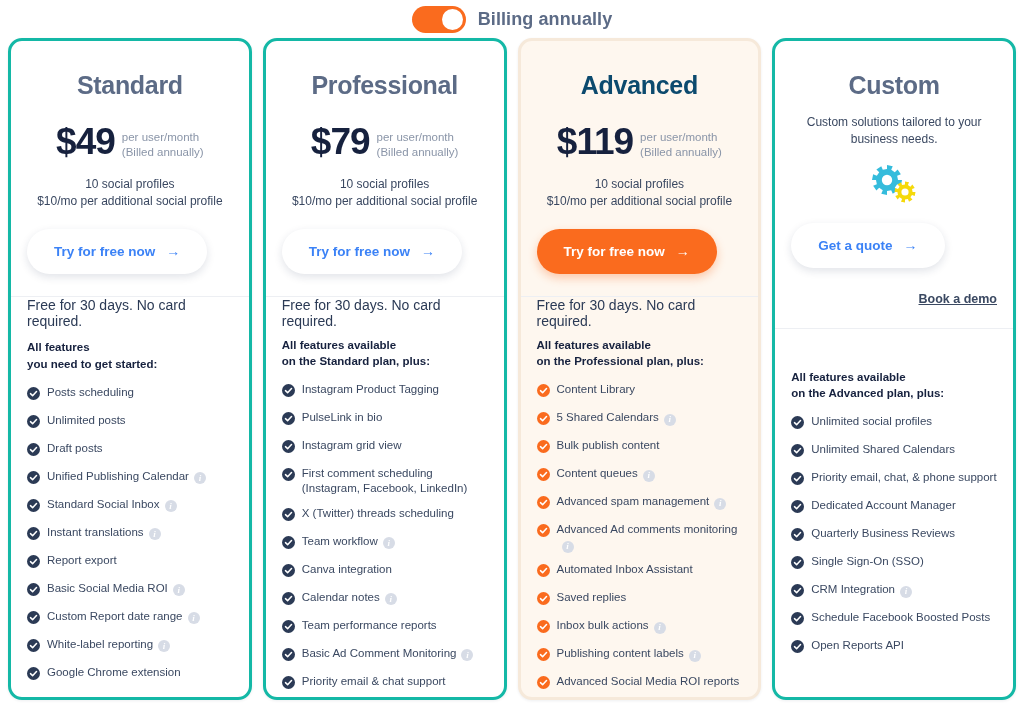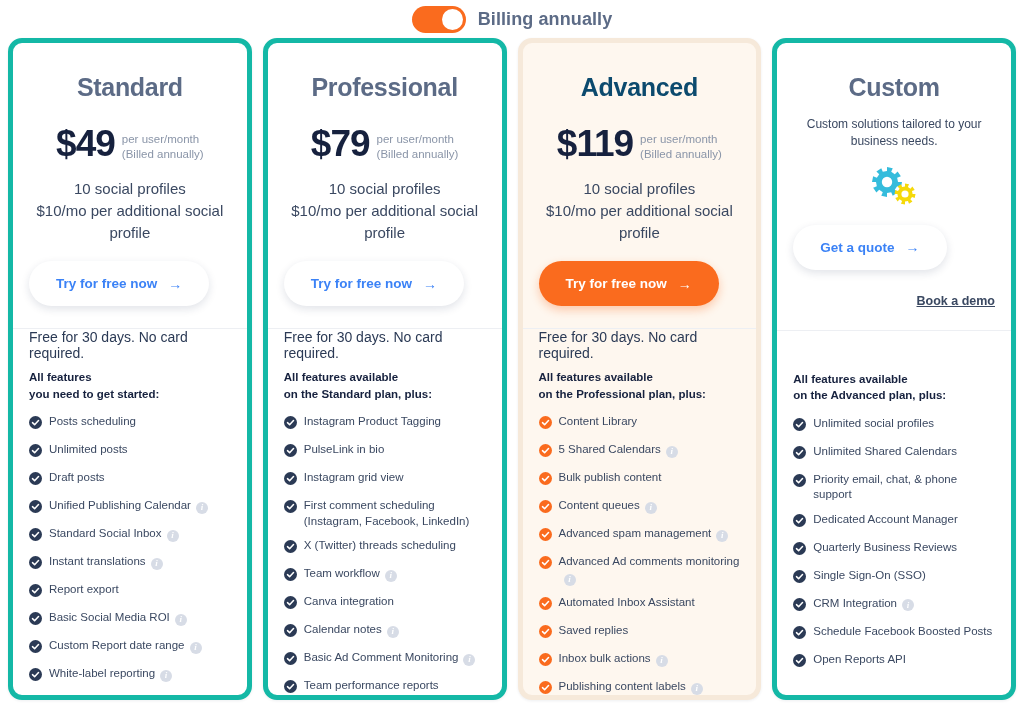--- a/index.html
+++ b/index.html
@@ -47,21 +47,21 @@
   .cards {
     display: flex;
     gap: 11px;
     padding: 0 8px;
   }
   .card {
     width: 245px;
     height: 662px;
     border-radius: 14px;
     background: #ffffff;
-    border: 5px solid #14b8a6;
+    border: 3px solid #14b8a6;
     box-shadow: 0 1px 3px rgba(20,30,60,.07);
     padding: 20px 16px 0 16px;
     display: flex;
     flex-direction: column;
     overflow: hidden;
   }
   .card.featured {
     background: #FEF7EF;
     border-color: #F6E9DA;
   }
@@ -94,21 +94,21 @@
   }
   .price-meta {
     font-size: 11.5px;
     color: #8A95A8;
     line-height: 1.32;
     padding-top: 4px;
   }
 
   .profiles {
     text-align: center;
-    font-size: 15px;
+    font-size: 12px;
     color: #3A4861;
     line-height: 1.45;
     margin-top: 16px;
   }
 
   .custom-desc {
     text-align: center;
     font-size: 12px;
     color: #3A4861;
     line-height: 1.45;
@@ -396,28 +396,28 @@
               <circle cx="8" cy="8" r="8" fill="#2B3A55"></circle>
               <path d="M4.3 8.2 L6.9 10.7 L11.7 5.6" stroke="#fff" stroke-width="1.9" fill="none" stroke-linecap="round" stroke-linejoin="round"></path>
             </svg></span>
           <span class="feat-text"><span>Calendar notes</span><span class="info">i</span></span>
         </li>
         <li class="feat">
           <span class="check"><svg width="13" height="13" viewBox="0 0 16 16" aria-hidden="true">
               <circle cx="8" cy="8" r="8" fill="#2B3A55"></circle>
               <path d="M4.3 8.2 L6.9 10.7 L11.7 5.6" stroke="#fff" stroke-width="1.9" fill="none" stroke-linecap="round" stroke-linejoin="round"></path>
             </svg></span>
+          <span class="feat-text"><span>Team performance reports</span></span>
+        </li>
+        <li class="feat">
+          <span class="check"><svg width="13" height="13" viewBox="0 0 16 16" aria-hidden="true">
+              <circle cx="8" cy="8" r="8" fill="#2B3A55"></circle>
+              <path d="M4.3 8.2 L6.9 10.7 L11.7 5.6" stroke="#fff" stroke-width="1.9" fill="none" stroke-linecap="round" stroke-linejoin="round"></path>
+            </svg></span>
           <span class="feat-text"><span>Basic Ad Comment Monitoring</span><span class="info">i</span></span>
-        </li>
-        <li class="feat">
-          <span class="check"><svg width="13" height="13" viewBox="0 0 16 16" aria-hidden="true">
-              <circle cx="8" cy="8" r="8" fill="#2B3A55"></circle>
-              <path d="M4.3 8.2 L6.9 10.7 L11.7 5.6" stroke="#fff" stroke-width="1.9" fill="none" stroke-linecap="round" stroke-linejoin="round"></path>
-            </svg></span>
-          <span class="feat-text"><span>Team performance reports</span></span>
         </li>
         <li class="feat">
           <span class="check"><svg width="13" height="13" viewBox="0 0 16 16" aria-hidden="true">
               <circle cx="8" cy="8" r="8" fill="#2B3A55"></circle>
               <path d="M4.3 8.2 L6.9 10.7 L11.7 5.6" stroke="#fff" stroke-width="1.9" fill="none" stroke-linecap="round" stroke-linejoin="round"></path>
             </svg></span>
           <span class="feat-text"><span>Priority email &amp; chat support</span></span>
         </li>
       </ul>
       <div class="spacer"></div>
@@ -501,20 +501,27 @@
               <path d="M4.3 8.2 L6.9 10.7 L11.7 5.6" stroke="#fff" stroke-width="1.9" fill="none" stroke-linecap="round" stroke-linejoin="round"></path>
             </svg></span>
           <span class="feat-text"><span>Inbox bulk actions</span><span class="info">i</span></span>
         </li>
         <li class="feat">
           <span class="check"><svg width="13" height="13" viewBox="0 0 16 16" aria-hidden="true">
               <circle cx="8" cy="8" r="8" fill="#FA6B1E"></circle>
               <path d="M4.3 8.2 L6.9 10.7 L11.7 5.6" stroke="#fff" stroke-width="1.9" fill="none" stroke-linecap="round" stroke-linejoin="round"></path>
             </svg></span>
           <span class="feat-text"><span>Publishing content labels</span><span class="info">i</span></span>
+        </li>
+        <li class="feat">
+          <span class="check"><svg width="13" height="13" viewBox="0 0 16 16" aria-hidden="true">
+              <circle cx="8" cy="8" r="8" fill="#FA6B1E"></circle>
+              <path d="M4.3 8.2 L6.9 10.7 L11.7 5.6" stroke="#fff" stroke-width="1.9" fill="none" stroke-linecap="round" stroke-linejoin="round"></path>
+            </svg></span>
+          <span class="feat-text"><span>Advanced Social Media ROI reports</span></span>
         </li>
       </ul>
       <div class="spacer"></div>
     </div>
     <div class="card">
       <div class="plan-name">Custom</div>
       <div class="custom-desc">Custom solutions tailored to your business needs.</div>
       <div class="gears">
         <svg width="56" height="42" viewBox="0 0 56 42" aria-hidden="true">
           <path d="M21.00,2.00L26.74,3.14L25.21,6.84L28.78,9.22L31.61,6.39L34.86,11.26L31.16,12.79L32.00,17.00L36.00,17.00L34.86,22.74L31.16,21.21L28.78,24.78L31.61,27.61L26.74,30.86L25.21,27.16L21.00,28.00L21.00,32.00L15.26,30.86L16.79,27.16L13.22,24.78L10.39,27.61L7.14,22.74L10.84,21.21L10.00,17.00L6.00,17.00L7.14,11.26L10.84,12.79L13.22,9.22L10.39,6.39L15.26,3.14L16.79,6.84L21.00,6.00Z" fill="#35BCDC" fill-rule="evenodd"></path>

